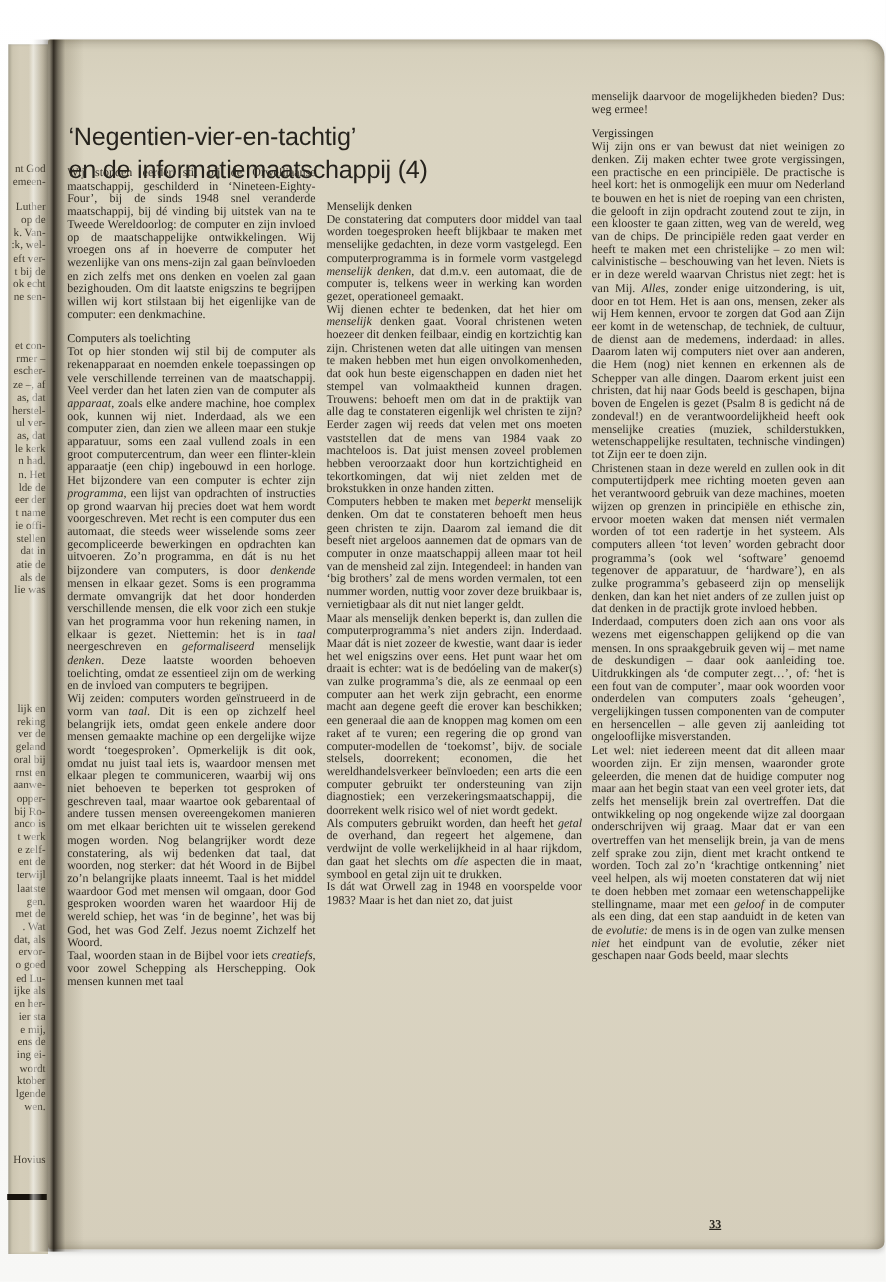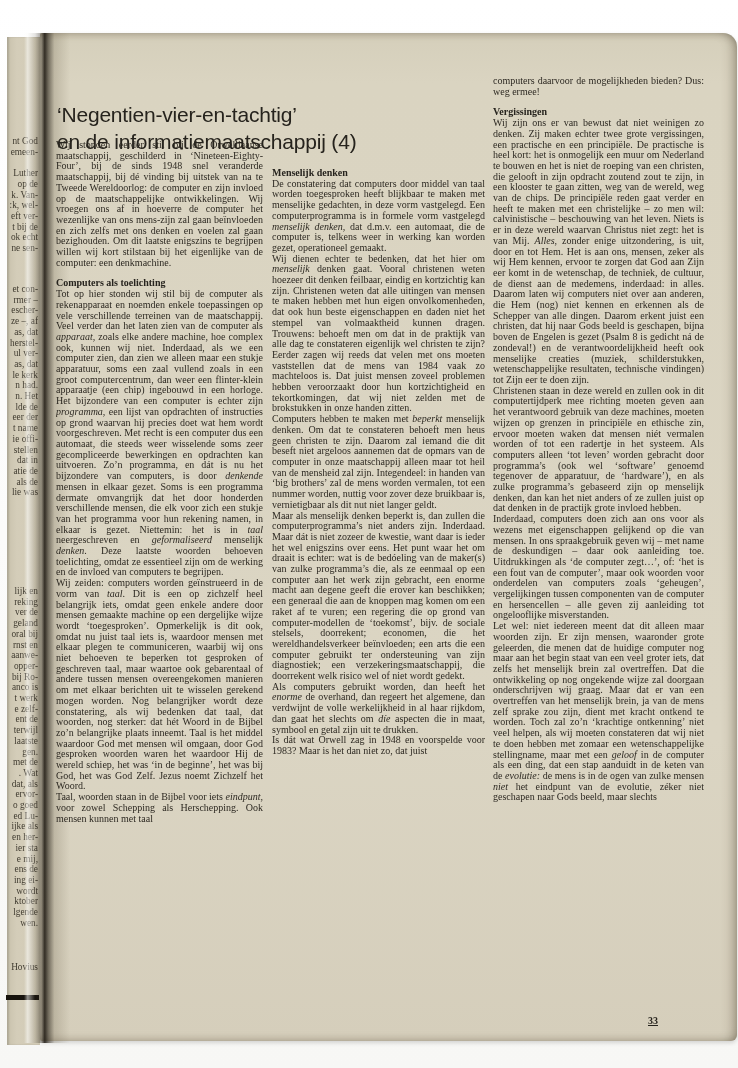--- a/index.html
+++ b/index.html
@@ -63,27 +63,27 @@
     color:#26231d;
   }
   .col{
     position:absolute;
     text-align:justify;
     font-size:10px;line-height:10.7px;
     color:#2d2922;
     overflow:hidden;
   }
   .col p{margin:0;}
-  .col h3{margin:10px 0 0 0;font-size:10px;line-height:10.7px;font-weight:700;color:#26231d;}
+  .col h3{margin:10px 0 0 0;font-size:10px;line-height:10.7px;font-weight:400;color:#26231d;}
   #col1{left:56px;top:140px;width:207px;height:882px;}
   #col2{left:272px;top:158px;width:213px;height:882px;}
   #col3{left:493px;top:76px;width:211px;height:964px;}
 
   .page-number{
-    position:absolute;left:648px;top:1015px;width:20px;
+    position:absolute;left:591px;top:1015px;width:20px;
     font-size:10px;font-weight:700;color:#26231d;text-align:left;text-decoration:underline;
   }
 </style>
 </head>
 <body>
 
 <div class="scan">
 
   <div class="left-page">
     <div id="margin-groups">
@@ -101,33 +101,33 @@
   <div class="headline">
     <div>‘Negentien-vier-en-tachtig’</div>
     <div>en de informatiemaatschappij (4)</div>
   </div>
 
   <div class="col" id="col1">
       <p>Wij stonden eerder stil bij de Orwelliaanse maatschappij, geschilderd in ‘Nineteen-Eighty-Four’, bij de sinds 1948 snel veranderde maatschappij, bij dé vinding bij uitstek van na te Tweede Wereldoorlog: de computer en zijn invloed op de maatschappelijke ontwikkelingen. Wij vroegen ons af in hoeverre de computer het wezenlijke van ons mens-zijn zal gaan beïnvloeden en zich zelfs met ons denken en voelen zal gaan bezighouden. Om dit laatste enigszins te begrijpen willen wij kort stilstaan bij het eigenlijke van de computer: een denkmachine.</p>
       <h3>Computers als toelichting</h3>
       <p>Tot op hier stonden wij stil bij de computer als rekenapparaat en noemden enkele toepassingen op vele verschillende terreinen van de maatschappij. Veel verder dan het laten zien van de computer als <em>apparaat</em>, zoals elke andere machine, hoe complex ook, kunnen wij niet. Inderdaad, als we een computer zien, dan zien we alleen maar een stukje apparatuur, soms een zaal vullend zoals in een groot computercentrum, dan weer een flinter-klein apparaatje (een chip) ingebouwd in een horloge. Het bijzondere van een computer is echter zijn <em>programma</em>, een lijst van opdrachten of instructies op grond waarvan hij precies doet wat hem wordt voorgeschreven. Met recht is een computer dus een automaat, die steeds weer wisselende soms zeer gecompliceerde bewerkingen en opdrachten kan uitvoeren. Zo’n programma, en dát is nu het bijzondere van computers, is door <em>denkende</em> mensen in elkaar gezet. Soms is een programma dermate omvangrijk dat het door honderden verschillende mensen, die elk voor zich een stukje van het programma voor hun rekening namen, in elkaar is gezet. Niettemin: het is in <em>taal</em> neergeschreven en <em>geformaliseerd</em> menselijk <em>denken</em>. Deze laatste woorden behoeven toelichting, omdat ze essentieel zijn om de werking en de invloed van computers te begrijpen.</p>
       <p>Wij zeiden: computers worden geïnstrueerd in de vorm van <em>taal</em>. Dit is een op zichzelf heel belangrijk iets, omdat geen enkele andere door mensen gemaakte machine op een dergelijke wijze wordt ‘toegesproken’. Opmerkelijk is dit ook, omdat nu juist taal iets is, waardoor mensen met elkaar plegen te communiceren, waarbij wij ons niet behoeven te beperken tot gesproken of geschreven taal, maar waartoe ook gebarentaal of andere tussen mensen overeengekomen manieren om met elkaar berichten uit te wisselen gerekend mogen worden. Nog belangrijker wordt deze constatering, als wij bedenken dat taal, dat woorden, nog sterker: dat hét Woord in de Bijbel zo’n belangrijke plaats inneemt. Taal is het middel waardoor God met mensen wil omgaan, door God gesproken woorden waren het waardoor Hij de wereld schiep, het was ‘in de beginne’, het was bij God, het was God Zelf. Jezus noemt Zichzelf het Woord.</p>
-      <p>Taal, woorden staan in de Bijbel voor iets <em>eindpunt</em>, voor zowel Schepping als Herschepping. Ook mensen kunnen met taal</p>
+      <p>Taal, woorden staan in de Bijbel voor iets <em>creatiefs</em>, voor zowel Schepping als Herschepping. Ook mensen kunnen met taal</p>
     </div>
   <div class="col" id="col2">
       <h3>Menselijk denken</h3>
       <p>De constatering dat computers door middel van taal worden toegesproken heeft blijkbaar te maken met menselijke gedachten, in deze vorm vastgelegd. Een computerprogramma is in formele vorm vastgelegd <em>menselijk denken</em>, dat d.m.v. een automaat, die de computer is, telkens weer in werking kan worden gezet, operationeel gemaakt.</p>
       <p>Wij dienen echter te bedenken, dat het hier om <em>menselijk</em> denken gaat. Vooral christenen weten hoezeer dit denken feilbaar, eindig en kortzichtig kan zijn. Christenen weten dat alle uitingen van mensen te maken hebben met hun eigen onvolkomenheden, dat ook hun beste eigenschappen en daden niet het stempel van volmaaktheid kunnen dragen. Trouwens: behoeft men om dat in de praktijk van alle dag te constateren eigenlijk wel christen te zijn? Eerder zagen wij reeds dat velen met ons moeten vaststellen dat de mens van 1984 vaak zo machteloos is. Dat juist mensen zoveel problemen hebben veroorzaakt door hun kortzichtigheid en tekortkomingen, dat wij niet zelden met de brokstukken in onze handen zitten.</p>
       <p>Computers hebben te maken met <em>beperkt</em> menselijk denken. Om dat te constateren behoeft men heus geen christen te zijn. Daarom zal iemand die dit beseft niet argeloos aannemen dat de opmars van de computer in onze maatschappij alleen maar tot heil van de mensheid zal zijn. Integendeel: in handen van ‘big brothers’ zal de mens worden vermalen, tot een nummer worden, nuttig voor zover deze bruikbaar is, vernietigbaar als dit nut niet langer geldt.</p>
       <p>Maar als menselijk denken beperkt is, dan zullen die computerprogramma’s niet anders zijn. Inderdaad. Maar dát is niet zozeer de kwestie, want daar is ieder het wel enigszins over eens. Het punt waar het om draait is echter: wat is de bedóeling van de maker(s) van zulke programma’s die, als ze eenmaal op een computer aan het werk zijn gebracht, een enorme macht aan degene geeft die erover kan beschikken; een generaal die aan de knoppen mag komen om een raket af te vuren; een regering die op grond van computer-modellen de ‘toekomst’, bijv. de sociale stelsels, doorrekent; economen, die het wereldhandelsverkeer beïnvloeden; een arts die een computer gebruikt ter ondersteuning van zijn diagnostiek; een verzekeringsmaatschappij, die doorrekent welk risico wel of niet wordt gedekt.</p>
-      <p>Als computers gebruikt worden, dan heeft het <em>enorme</em> de overhand, dan regeert het algemene, dan verdwijnt de volle werkelijkheid in al haar rijkdom, dan gaat het slechts om <em>díe</em> aspecten die in maat, symbool en getal zijn uit te drukken.</p>
+      <p>Als computers gebruikt worden, dan heeft het <em>getal</em> de overhand, dan regeert het algemene, dan verdwijnt de volle werkelijkheid in al haar rijkdom, dan gaat het slechts om <em>díe</em> aspecten die in maat, symbool en getal zijn uit te drukken.</p>
       <p>Is dát wat Orwell zag in 1948 en voorspelde voor 1983? Maar is het dan niet zo, dat juist</p>
     </div>
   <div class="col" id="col3">
-      <p>computers daarvoor de mogelijkheden bieden? Dus: weg ermee!</p>
+      <p>menselijk daarvoor de mogelijkheden bieden? Dus: weg ermee!</p>
       <h3>Vergissingen</h3>
       <p>Wij zijn ons er van bewust dat niet weinigen zo denken. Zij maken echter twee grote vergissingen, een practische en een principiële. De practische is heel kort: het is onmogelijk een muur om Nederland te bouwen en het is niet de roeping van een christen, die gelooft in zijn opdracht zoutend zout te zijn, in een klooster te gaan zitten, weg van de wereld, weg van de chips. De principiële reden gaat verder en heeft te maken met een christelijke – zo men wil: calvinistische – beschouwing van het leven. Niets is er in deze wereld waarvan Christus niet zegt: het is van Mij. <em>Alles</em>, zonder enige uitzondering, is uit, door en tot Hem. Het is aan ons, mensen, zeker als wij Hem kennen, ervoor te zorgen dat God aan Zijn eer komt in de wetenschap, de techniek, de cultuur, de dienst aan de medemens, inderdaad: in alles. Daarom laten wij computers niet over aan anderen, die Hem (nog) niet kennen en erkennen als de Schepper van alle dingen. Daarom erkent juist een christen, dat hij naar Gods beeld is geschapen, bijna boven de Engelen is gezet (Psalm 8 is gedicht ná de zondeval!) en de verantwoordelijkheid heeft ook menselijke creaties (muziek, schilderstukken, wetenschappelijke resultaten, technische vindingen) tot Zijn eer te doen zijn.</p>
       <p>Christenen staan in deze wereld en zullen ook in dit computertijdperk mee richting moeten geven aan het verantwoord gebruik van deze machines, moeten wijzen op grenzen in principiële en ethische zin, ervoor moeten waken dat mensen niét vermalen worden of tot een radertje in het systeem. Als computers alleen ‘tot leven’ worden gebracht door programma’s (ook wel ‘software’ genoemd tegenover de apparatuur, de ‘hardware’), en als zulke programma’s gebaseerd zijn op menselijk denken, dan kan het niet anders of ze zullen juist op dat denken in de practijk grote invloed hebben.</p>
       <p>Inderdaad, computers doen zich aan ons voor als wezens met eigenschappen gelijkend op die van mensen. In ons spraakgebruik geven wij – met name de deskundigen – daar ook aanleiding toe. Uitdrukkingen als ‘de computer zegt…’, of: ‘het is een fout van de computer’, maar ook woorden voor onderdelen van computers zoals ‘geheugen’, vergelijkingen tussen componenten van de computer en hersencellen – alle geven zij aanleiding tot ongelooflijke misverstanden.</p>
       <p>Let wel: niet iedereen meent dat dit alleen maar woorden zijn. Er zijn mensen, waaronder grote geleerden, die menen dat de huidige computer nog maar aan het begin staat van een veel groter iets, dat zelfs het menselijk brein zal overtreffen. Dat die ontwikkeling op nog ongekende wijze zal doorgaan onderschrijven wij graag. Maar dat er van een overtreffen van het menselijk brein, ja van de mens zelf sprake zou zijn, dient met kracht ontkend te worden. Toch zal zo’n ‘krachtige ontkenning’ niet veel helpen, als wij moeten constateren dat wij niet te doen hebben met zomaar een wetenschappelijke stellingname, maar met een <em>geloof</em> in de computer als een ding, dat een stap aanduidt in de keten van de <em>evolutie:</em> de mens is in de ogen van zulke mensen <em>niet</em> het eindpunt van de evolutie, zéker niet geschapen naar Gods beeld, maar slechts</p>
     </div>
 
   <div class="page-number">33</div>
 </div>
 

